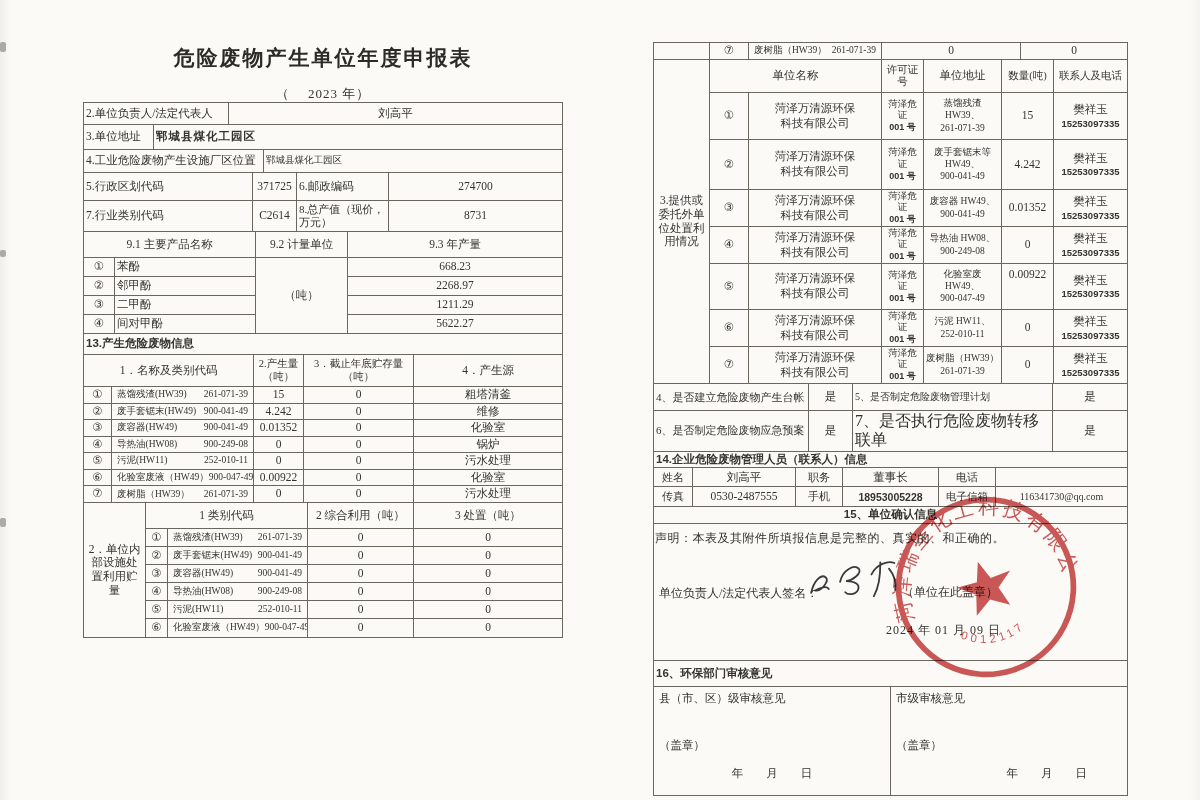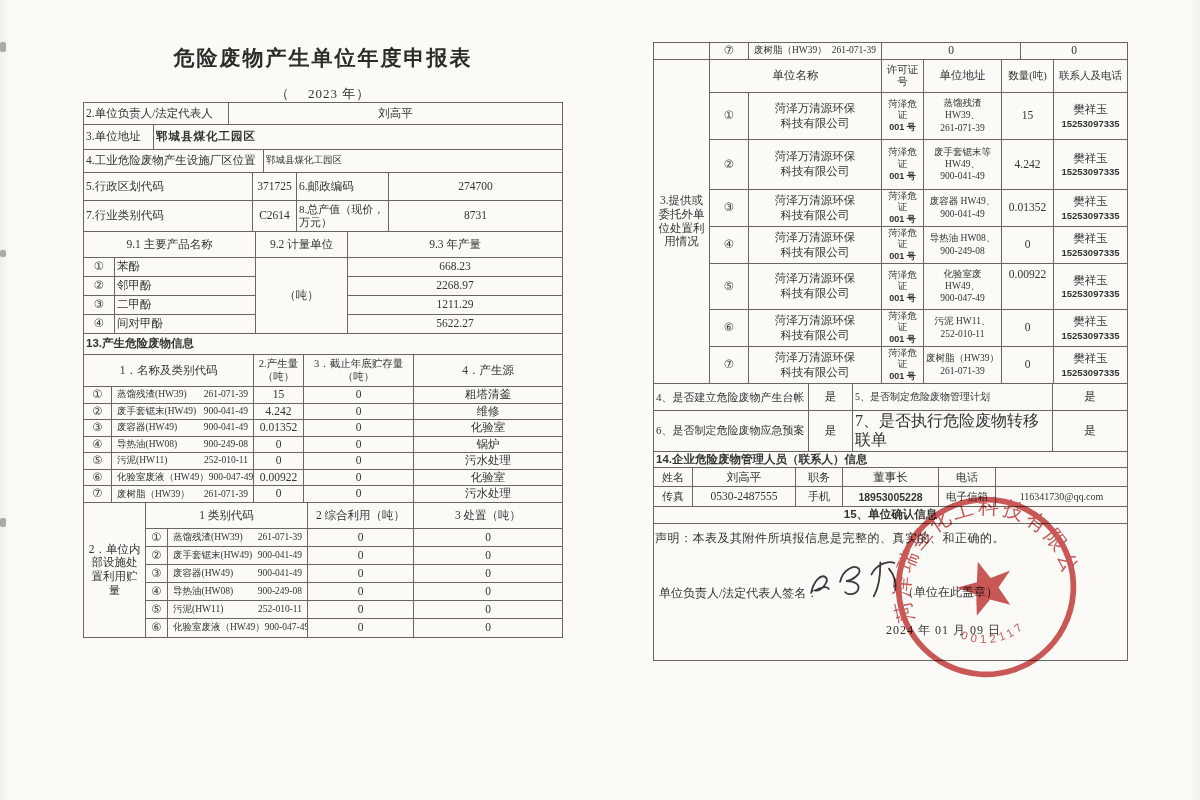--- a/index.html
+++ b/index.html
@@ -699,14 +699,33 @@
         <text font-size="22" fill="#c43c3c" font-family="Liberation Sans, sans-serif" letter-spacing="3">
           <textPath href="#sealArcTop" startOffset="6%">菏泽瑞圣化工科技有限公司</textPath>
         </text>
         <path id="sealArcBottom" d="M 48,132 A 64,64 0 0 0 152,132" fill="none"></path>
         <text font-size="12" fill="#c43c3c" font-family="Liberation Sans, sans-serif" letter-spacing="4">
           <textPath href="#sealArcBottom" startOffset="12%">0012117</textPath>
         </text>
       </svg>
     </div>
 
+    <table class="t">
+      <tbody>
+          <tr style="height:26px;">
+        <td class="lab sectitle" colspan="2">16、环保部门审核意见</td>
+      </tr>
+      <tr>
+        <td class="s16cell" style="width:205px;">
+          <div class="s16title">县（市、区）级审核意见</div>
+          <div class="s16seal">（盖章）</div>
+          <div class="s16date">年　　月　　日</div>
+        </td>
+        <td class="s16cell">
+          <div class="s16title">市级审核意见</div>
+          <div class="s16seal">（盖章）</div>
+          <div class="s16date" style="text-align:right;padding-right:40px;">年　　月　　日</div>
+        </td>
+      </tr>
+    </tbody>
+      </table>
   </div>
 </div>
 
 </body></html>

